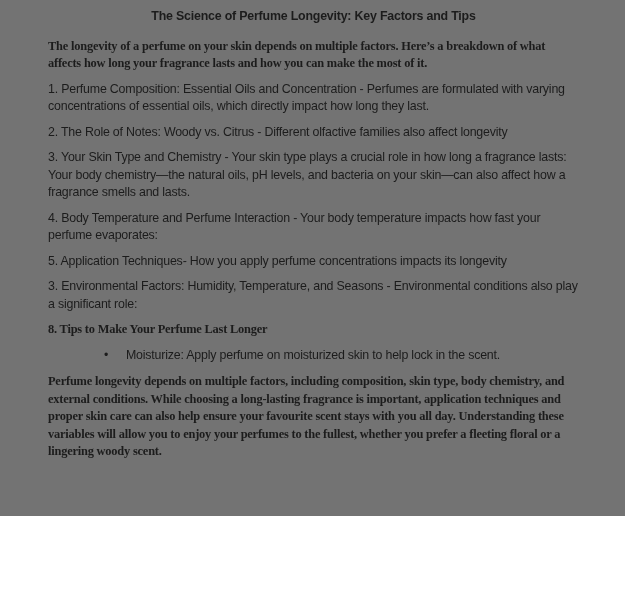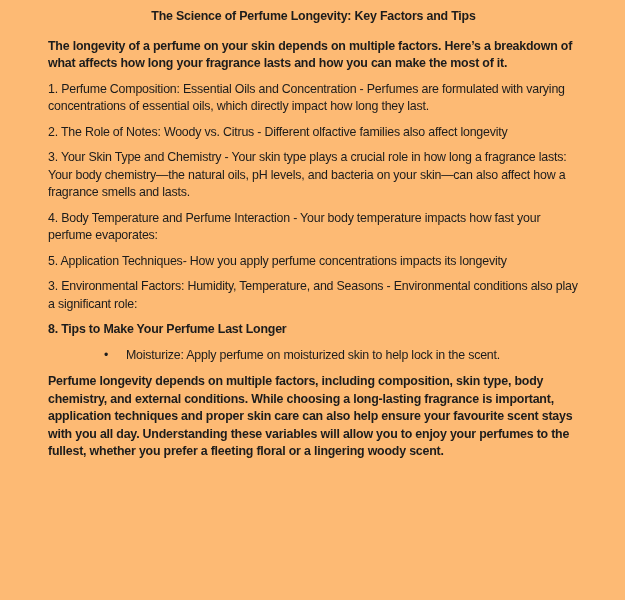--- a/index.html
+++ b/index.html
@@ -4,41 +4,41 @@
 <style>
   * { margin: 0; padding: 0; box-sizing: border-box; }
   html, body { width: 625px; height: 600px; }
   body {
     background: #ffffff;
     font-family: "Liberation Sans", "DejaVu Sans", sans-serif;
     color: #1c1c1c;
   }
   .page {
     width: 625px;
-    height: 600px;
-    background: #fdba74;
+    height: 516px;
+    background: #737373;
     padding: 8px 46px 0 48px;
     overflow: hidden;
   }
   .doc-title {
     font-size: 12.4px;
     font-weight: bold;
     text-align: center;
     line-height: 17.5px;
     letter-spacing: -0.2px;
     margin-bottom: 12px;
   }
   p.para {
     font-size: 12.4px;
     line-height: 17.5px;
     letter-spacing: -0.2px;
     margin-bottom: 8px;
   }
   .b { font-weight: normal; }
-  p.bold-para { font-weight: bold; }
+  p.bold-para { font-weight: bold; font-family: Liberation Serif, serif; }
   ul.tips-list {
     list-style: none;
     margin: 8px;
     padding-left: 48px;
   }
   ul.tips-list li {
     position: relative;
     font-size: 12.4px;
     line-height: 17.5px;
     letter-spacing: -0.2px;

